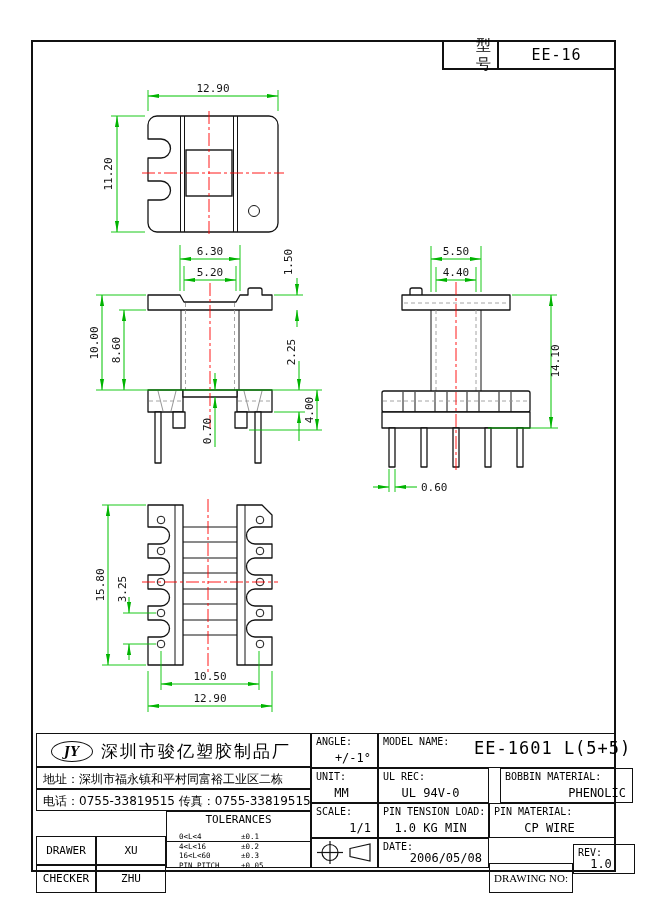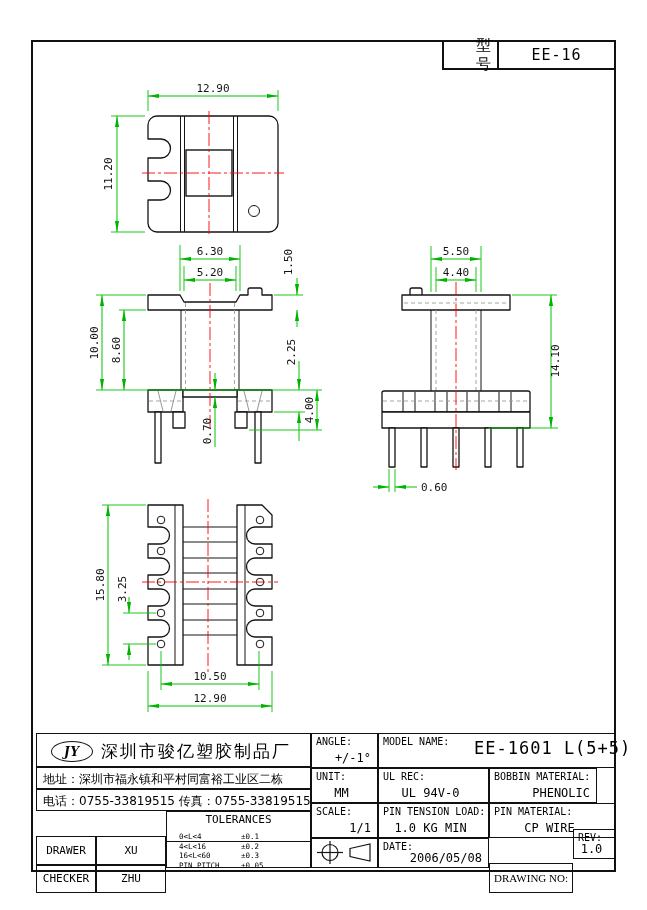--- a/index.html
+++ b/index.html
@@ -297,21 +297,21 @@
     <span class="model-name-val">EE-1601 L(5+5)</span>
   </div>
   <div class="cell" style="left:275px;top:35px;width:67px;height:35px;">
     <span class="lab">UNIT:</span>
     <span class="val">MM</span>
   </div>
   <div class="cell" style="left:342px;top:35px;width:111px;height:35px;">
     <span class="lab">UL REC:</span>
     <span class="val">UL 94V-0</span>
   </div>
-  <div class="cell" style="left:453px;top:35px;width:108px;height:35px;">
+  <div class="cell" style="left:464px;top:35px;width:133px;height:35px;">
     <span class="lab">BOBBIN MATERIAL:</span>
     <span class="val right">PHENOLIC</span>
   </div>
   <div class="cell" style="left:275px;top:70px;width:67px;height:35px;">
     <span class="lab">SCALE:</span>
     <span class="val right">1/1</span>
   </div>
   <div class="cell" style="left:342px;top:70px;width:111px;height:35px;">
     <span class="lab">PIN TENSION LOAD:</span>
     <span class="val">1.0 KG MIN</span>
@@ -330,19 +330,19 @@
       </g>
     </svg>
   </div>
   <div class="cell" style="left:342px;top:105px;width:111px;height:30px;">
     <span class="lab">DATE:</span>
     <span class="val right">2006/05/08</span>
   </div>
   <div class="cell center-v" style="left:453px;top:105px;width:84px;height:30px;font-family:Liberation Serif, serif;">
     <span style="font-size:11px">DRAWING NO:</span>
   </div>
-  <div class="cell" style="left:537px;top:96px;width:43px;height:30px;">
+  <div class="cell" style="left:537px;top:111px;width:62px;height:30px;">
     <span class="lab">REV:</span>
     <span class="val">1.0</span>
   </div>
 </div>
 
 </div>
 
 </body></html>

